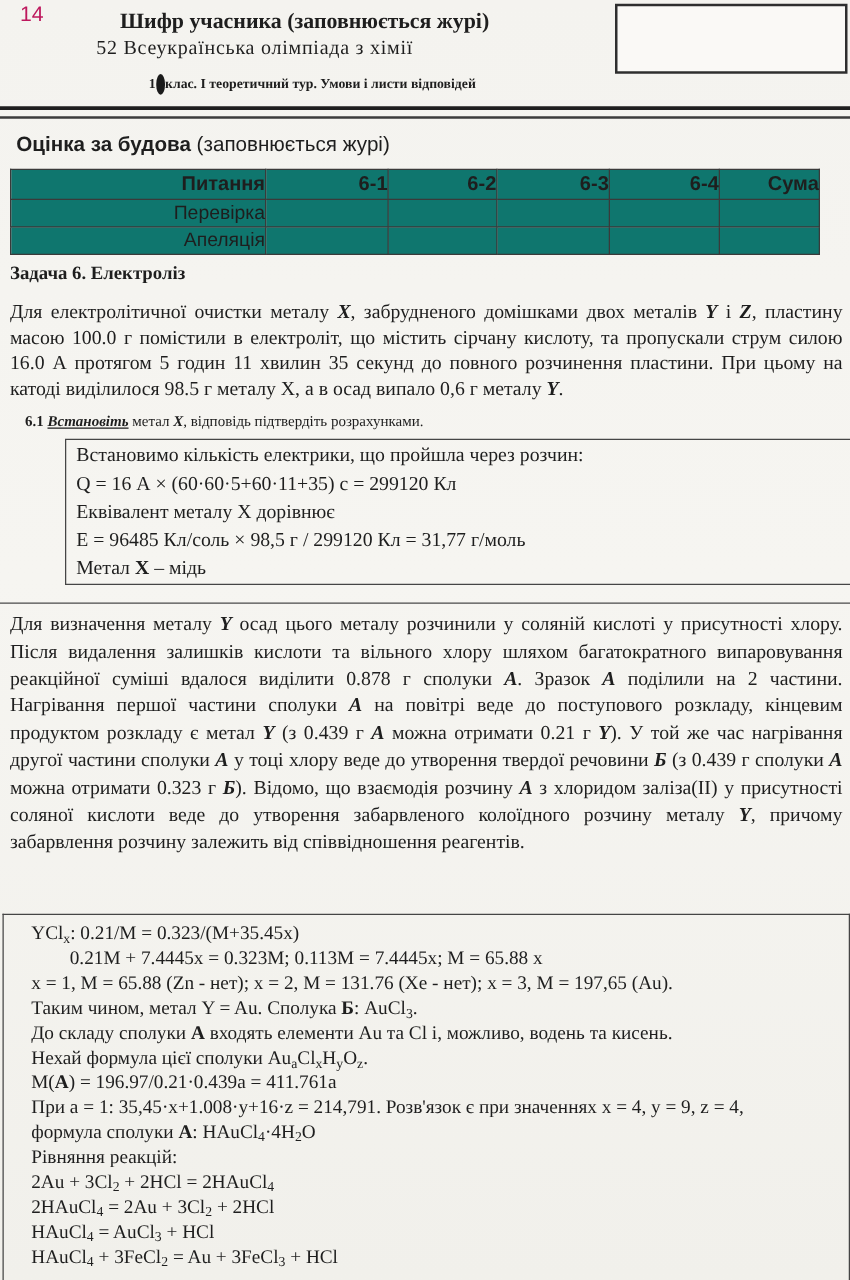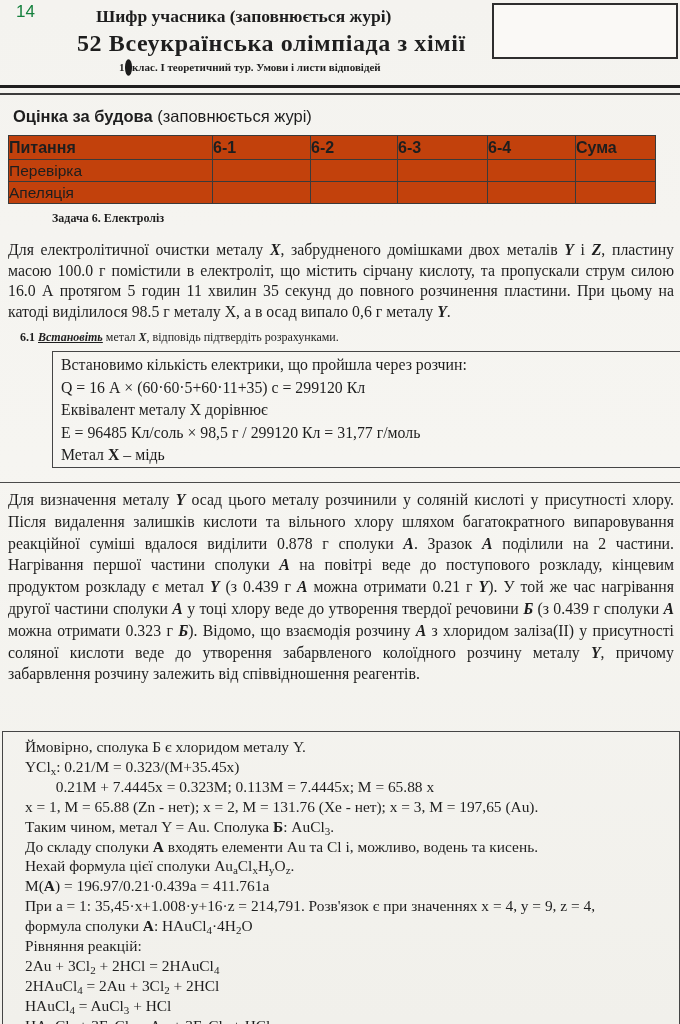--- a/index.html
+++ b/index.html
@@ -5,41 +5,41 @@
   html,body{margin:0;padding:0;}
   body{
     width:680px;height:1024px;overflow:hidden;
     background:linear-gradient(180deg,#f4f3ef 0%,#f6f5f1 45%,#f1f0eb 100%);
     font-family:"Liberation Serif",serif;color:#1e1e1e;
   }
   .page{position:relative;width:680px;height:1024px;}
   .abs{position:absolute;}
 
   
-  .page-num{left:16px;top:2px;font-family:"Liberation Sans",sans-serif;font-size:17px;color:#15803d;}
+  .page-num{left:16px;top:2px;font-family:"Liberation Sans",sans-serif;font-size:17px;color:#be185d;}
   .code-label{left:96px;top:6px;font-weight:bold;font-size:17.5px;}
   .code-box{left:492px;top:3px;width:182px;height:52px;border:2px solid #2e2e2e;background:#faf9f6;}
-  .main-title{left:77px;top:30px;font-weight:bold;font-size:24px;letter-spacing:0.6px;}
+  .main-title{left:77px;top:30px;font-weight:normal;font-size:16px;letter-spacing:0.6px;}
   .sub-title{left:119px;top:60px;font-weight:bold;font-size:11px;}
   .zero-filled{display:inline-block;background:#1b1b1b;color:#1b1b1b;border-radius:48%;
     padding:0 1px;line-height:15px;transform:scaleY(1.1);}
   .rule-a{left:0;top:85px;width:680px;border-top:3.5px solid #1f1f1f;}
   .rule-b{left:0;top:93px;width:680px;border-top:2px solid #3c3c3c;}
 
   
   .score-caption{left:13px;top:107px;font-family:"Liberation Sans",sans-serif;font-size:16.5px;}
   .score-caption .cap-b{font-weight:bold;}
   table.score{position:absolute;left:8px;top:135px;border-collapse:collapse;
     font-family:"Liberation Sans",sans-serif;font-size:15.5px;table-layout:fixed;}
-  table.score td,table.score th{border:1.8px solid #3a3a3a;text-align:left;padding:0;background:#c2410c;}
+  table.score td,table.score th{border:1.8px solid #3a3a3a;text-align:right;padding:0;background:#0f766e;}
   table.score th{height:23px;font-weight:bold;font-size:16px;}
   table.score td{height:21px;}
 
   
-  .task-heading{left:8px;top:211px;font-weight:bold;font-size:12px;margin-left:44px;}
+  .task-heading{left:8px;top:211px;font-weight:bold;font-size:15px;}
   .para{left:8px;top:240px;width:666px;text-align:justify;font-size:15.8px;line-height:20.6px;}
   .q-heading{left:20px;top:330px;font-size:12px;width:668px;}
   .ans-box-1{left:4px;top:351px;width:664px;height:113px;border:1.8px solid #454545;
     padding:2px 0 0 8px;font-size:15.8px;margin-left:48px;}
   .ans-box-1 .ans-line{line-height:22.6px;white-space:pre-wrap;}
   .sep-line{left:0;top:482px;width:680px;border-top:1.8px solid #4a4a4a;}
   .para2{top:489px;line-height:21.8px;}
   .q62-heading{top:680px;text-align:justify;line-height:21.5px;}
   .ans-box-2{left:2px;top:731px;width:654px;height:293px;border:1.8px solid #454545;border-bottom:none;
     padding:5px 0 0 22px;font-size:15.4px;}
@@ -118,21 +118,20 @@
       <div class="ans-line">Е = 96485 Кл/соль × 98,5 г / 299120 Кл = 31,77 г/моль</div>
       <div class="ans-line">Метал <span class="b">X</span> – мідь</div>
     </div>
 
   <div class="abs sep-line"></div>
 
   <div class="abs para para2">Для визначення металу <span class="bi">Y</span> осад цього металу розчинили у соляній кислоті у присутності хлору. Після видалення залишків кислоти та вільного хлору шляхом багатократного випаровування реакційної суміші вдалося виділити 0.878 г сполуки <span class="bi">А</span>. Зразок <span class="bi">А</span> поділили на 2 частини. Нагрівання першої частини сполуки <span class="bi">А</span> на повітрі веде до поступового розкладу, кінцевим продуктом розкладу є метал <span class="bi">Y</span> (з 0.439 г <span class="bi">А</span> можна отримати 0.21 г <span class="bi">Y</span>). У той же час нагрівання другої частини сполуки <span class="bi">А</span> у тоці хлору веде до утворення твердої речовини <span class="bi">Б</span> (з 0.439 г сполуки <span class="bi">А</span> можна отримати 0.323 г <span class="bi">Б</span>). Відомо, що взаємодія розчину <span class="bi">А</span> з хлоридом заліза(II) у присутності соляної кислоти веде до утворення забарвленого колоїдного розчину металу <span class="bi">Y</span>, причому забарвлення розчину залежить від співвідношення реагентів.</div>
 
 
   <div class="abs ans-box-2">
-      <div class="ans-line">Ймовірно, сполука Б є хлоридом металу Y.</div>
       <div class="ans-line">YCl<sub>x</sub>: 0.21/M = 0.323/(M+35.45x)</div>
       <div class="ans-line">        0.21M + 7.4445x = 0.323M; 0.113M = 7.4445x; M = 65.88 x</div>
       <div class="ans-line">x = 1, M = 65.88 (Zn - нет); x = 2, M = 131.76 (Xe - нет); x = 3, M = 197,65 (Au).</div>
       <div class="ans-line">Таким чином, метал Y = Au. Сполука <span class="b">Б</span>: AuCl<sub>3</sub>.</div>
       <div class="ans-line">До складу сполуки <span class="b">А</span> входять елементи Au та Cl і, можливо, водень та кисень.</div>
       <div class="ans-line">Нехай формула цієї сполуки Au<sub>a</sub>Cl<sub>x</sub>H<sub>y</sub>O<sub>z</sub>.</div>
       <div class="ans-line">M(<span class="b">А</span>) = 196.97/0.21·0.439a = 411.761a</div>
       <div class="ans-line">При a = 1: 35,45·x+1.008·y+16·z = 214,791. Розв'язок є при значеннях x = 4, y = 9, z = 4,</div>
       <div class="ans-line">формула сполуки <span class="b">А</span>: HAuCl<sub>4</sub>·4H<sub>2</sub>O</div>
       <div class="ans-line">Рівняння реакцій:</div>

